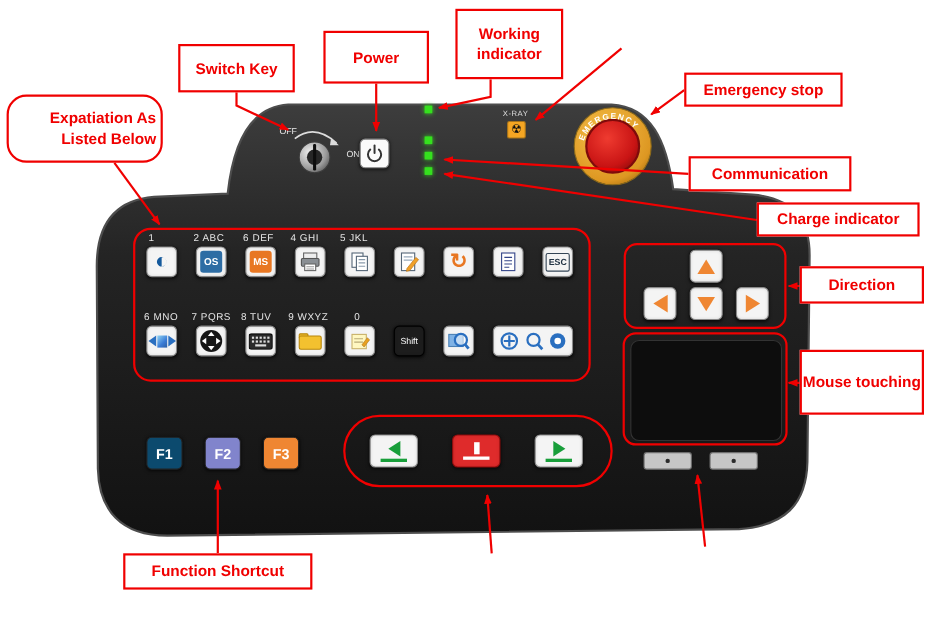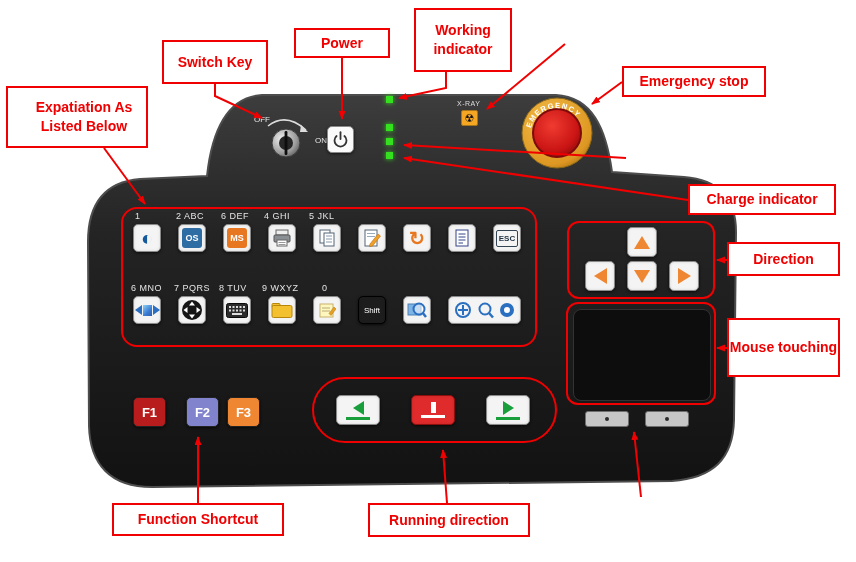--- a/index.html
+++ b/index.html
@@ -4,21 +4,21 @@
 <style>
   html,body{margin:0;padding:0;background:#fff;}
   .stage{position:relative;width:856px;height:562px;background:#fff;overflow:hidden;
          font-family:"Liberation Sans",sans-serif;}
   svg text{font-family:"Liberation Sans",sans-serif;}
 
   
   .callout{position:absolute;background:#fff;border:2px solid #f00000;color:#f00000;
            font-weight:bold;font-size:14px;display:flex;align-items:center;justify-content:center;
            text-align:center;line-height:1.35;z-index:50;box-sizing:border-box;}
-  .callout.leftalign{justify-content:flex-start;text-align:center;padding-left:18px;padding-right:4px;}
+  .callout.leftalign{justify-content:flex-start;text-align:right;padding-left:18px;padding-right:4px;border-radius:18px;}
 
   
   .redgroup{position:absolute;border:2px solid #f00000;z-index:8;box-sizing:border-box;}
 
   
   .key{position:absolute;width:28px;height:28px;background:#f4f4f4;border:1px solid #8a8a8a;
        border-radius:5px;box-shadow:0 1px 3px rgba(0,0,0,.7), inset 0 0 3px rgba(0,0,0,.12);
        display:flex;align-items:center;justify-content:center;z-index:10;box-sizing:border-box;}
   .key.dark{background:#1d1d1d;border-color:#000;}
   .badge{width:20px;height:20px;border-radius:3px;color:#fff;font-size:9px;font-weight:bold;
@@ -243,23 +243,23 @@
       <circle cx="10" cy="10" r="7" fill="none" stroke="#2a6fc0" stroke-width="2"></circle>
       <line x1="10" y1="5" x2="10" y2="15" stroke="#2a6fc0" stroke-width="2"></line>
       <line x1="5" y1="10" x2="15" y2="10" stroke="#2a6fc0" stroke-width="2"></line>
       <circle cx="32" cy="9" r="5.5" fill="none" stroke="#2a6fc0" stroke-width="2"></circle>
       <line x1="36" y1="13" x2="40" y2="17.5" stroke="#2a6fc0" stroke-width="2.5"></line>
       <circle cx="54" cy="10" r="7" fill="#2a6fc0"></circle>
       <circle cx="54" cy="10" r="3" fill="#fff"></circle>
     </svg>
   </div>
 
-  <div class="fkey" style="left:133px;top:397px;background:#b91c1c">F1</div>
+  <div class="fkey" style="left:133px;top:397px;background:#0c4a6e">F1</div>
   <div class="fkey" style="left:186px;top:397px;background:#8184cc">F2</div>
-  <div class="fkey" style="left:227px;top:397px;background:#ef8632">F3</div>
+  <div class="fkey" style="left:239px;top:397px;background:#ef8632">F3</div>
 
   <div class="redgroup" style="left:312px;top:377px;width:245px;height:66px;border-radius:33px"></div>
   <div class="key rkey" style="left:336px;top:395px">
     <span class="stack">
       <span class="tri" style="border-top:7px solid transparent;border-bottom:7px solid transparent;border-right:11px solid #189e3a"></span>
       <span style="width:24px;height:3px;background:#189e3a;margin-top:2px"></span>
     </span>
   </div>
   <div class="key rkey" style="left:411px;top:395px;background:#df2b2b;border-color:#8e0d0d">
     <span class="stack">
@@ -312,23 +312,23 @@
     <polyline points="688,200 404,158" fill="none" stroke="#f00000" stroke-width="2" marker-end="url(#arrw)"></polyline>
     <polyline points="104,148 145,204" fill="none" stroke="#f00000" stroke-width="2" marker-end="url(#arrw)"></polyline>
     <polyline points="727,260 717,260" fill="none" stroke="#f00000" stroke-width="2" marker-end="url(#arrw)"></polyline>
     <polyline points="727,348 717,348" fill="none" stroke="#f00000" stroke-width="2" marker-end="url(#arrw)"></polyline>
     <polyline points="198,503 198,437" fill="none" stroke="#f00000" stroke-width="2" marker-end="url(#arrw)"></polyline>
     <polyline points="447,503 443,450" fill="none" stroke="#f00000" stroke-width="2" marker-end="url(#arrw)"></polyline>
     <polyline points="641,497 634,432" fill="none" stroke="#f00000" stroke-width="2" marker-end="url(#arrw)"></polyline>
   </svg>
 
   <div class="callout" style="left:162px;top:40px;width:106px;height:44px">Switch Key</div>
-  <div class="callout" style="left:294px;top:28px;width:96px;height:30px">Power</div>
+  <div class="callout" style="left:294px;top:28px;width:96px;height:48px">Power</div>
   <div class="callout" style="left:414px;top:8px;width:98px;height:64px">Working indicator</div>
   <div class="callout" style="left:622px;top:66px;width:144px;height:31px">Emergency stop</div>
+  <div class="callout" style="left:626px;top:142px;width:148px;height:32px">Communication</div>
   <div class="callout" style="left:688px;top:184px;width:148px;height:31px">Charge indicator</div>
   <div class="callout leftalign" style="left:6px;top:86px;width:142px;height:62px">Expatiation As Listed Below</div>
   <div class="callout" style="left:727px;top:242px;width:113px;height:34px">Direction</div>
   <div class="callout" style="left:727px;top:318px;width:113px;height:59px">Mouse touching</div>
   <div class="callout" style="left:112px;top:503px;width:172px;height:33px">Function Shortcut</div>
-  <div class="callout" style="left:368px;top:503px;width:162px;height:34px">Running direction</div>
 
 </div>
 
 </body></html>

